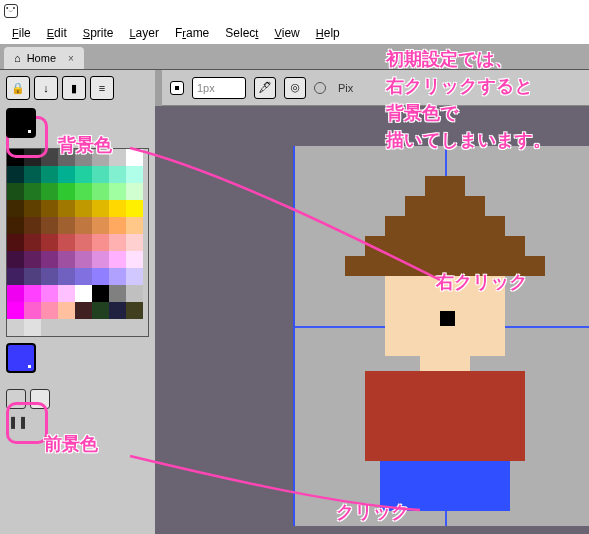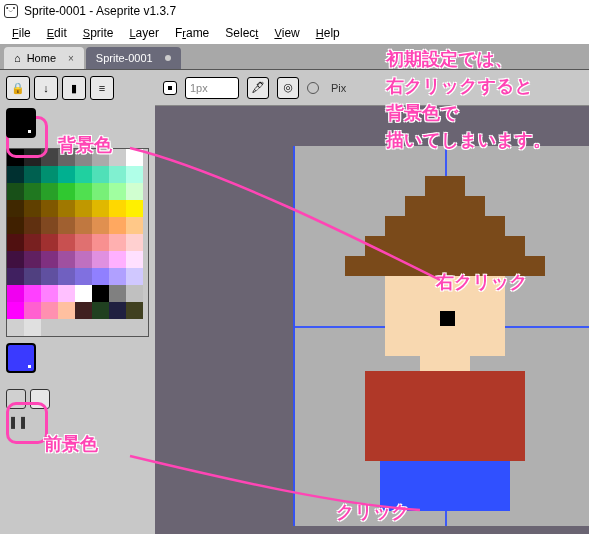--- a/index.html
+++ b/index.html
@@ -21,21 +21,21 @@
   .tab { height: 22px; padding: 0 10px; display: flex; align-items: center; gap: 6px; border-radius: 4px 4px 0 0; font-size: 12px; }
   .tab.inactive { background: #ddd; color: #000; }
   .tab.active { background: #6a6a7a; color: #fff; }
   .tab .home-icon { font-size: 11px; }
   .tab .close { font-size: 10px; color: #555; margin-left: 6px; }
   .dirty-dot { width: 6px; height: 6px; border-radius: 50%; background: #ccc; display: inline-block; margin-left: 6px; }
 
   
   .main { display: flex; height: calc(534px - 22px - 22px - 26px); }
   .left-col { width: 155px; background: #c8c8c8; display: flex; flex-direction: column; }
-  .right-col { flex: 1; position: relative; }
+  .right-col { flex: 1; position: relative; padding-left: 7px; }
 
   
   .left-toolbar { display: flex; gap: 4px; padding: 6px 6px 4px 6px; background: #c8c8c8; }
   .tbtn { width: 24px; height: 24px; background: #e8e8e8; border: 1px solid #000; border-radius: 3px; display: flex; align-items: center; justify-content: center; font-size: 12px; color: #000; }
 
   
   .swatch-row { padding: 4px 6px 2px 6px; }
   .fgbg { width: 36px; height: 36px; position: relative; }
   .fg-swatch, .bg-swatch { width: 30px; height: 30px; border: 2px solid #000; border-radius: 4px; position: absolute; }
   .fg-swatch { top: 0; left: 0; background: #000; z-index: 2; }
@@ -79,43 +79,38 @@
   
   .fgbg2 { position: relative; margin: 4px 6px; width: 36px; height: 36px; }
   .fgbg2 .fg2 { position: absolute; top: 0; left: 0; width: 30px; height: 30px; border: 2px solid #000; border-radius: 4px; background: #3a3aff; z-index: 2; }
   .fgbg2 .fg2::after { content: ""; position: absolute; right: 3px; bottom: 3px; width: 3px; height: 3px; background: #fff; }
 </style>
 </head>
 <body>
 
 <div class="titlebar">
   <span class="app-icon"></span>
-  <span class="title-text">Sprite-0001 - Aseprite v1.3.7</span>
 </div>
 
 <div class="menubar">
   <span class="menu-item"><span class="ul">F</span>ile</span>
   <span class="menu-item"><span class="ul">E</span>dit</span>
   <span class="menu-item"><span class="ul">S</span>prite</span>
   <span class="menu-item"><span class="ul">L</span>ayer</span>
   <span class="menu-item">F<span class="ul">r</span>ame</span>
   <span class="menu-item">Selec<span class="ul">t</span></span>
   <span class="menu-item"><span class="ul">V</span>iew</span>
   <span class="menu-item"><span class="ul">H</span>elp</span>
 </div>
 
 <div class="tabs">
   <div class="tab inactive">
     <span class="home-icon">⌂</span>
     <span>Home</span>
     <span class="close">×</span>
-  </div>
-  <div class="tab active">
-    <span>Sprite-0001</span>
-    <span class="dirty-dot"></span>
   </div>
 </div>
 
 <div class="main">
 
   <div class="left-col">
     <div class="left-toolbar">
       <div class="tbtn">
           <span>🔒</span>
         </div>

